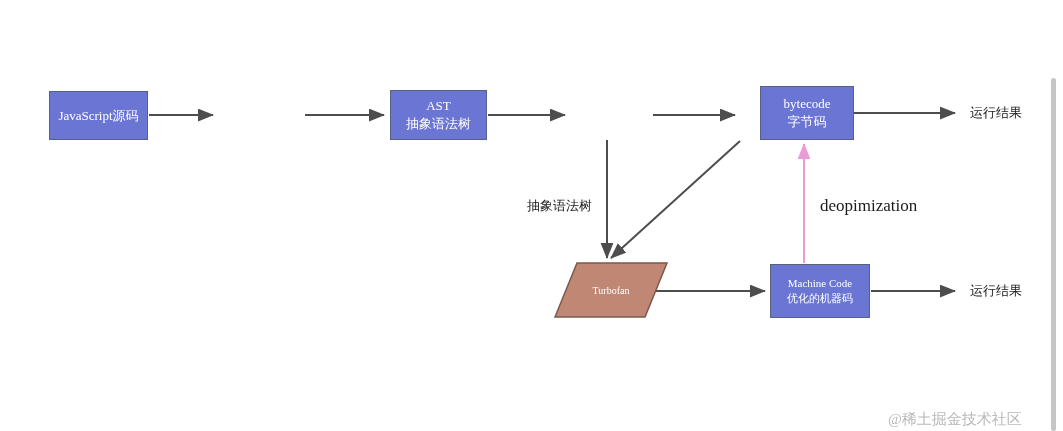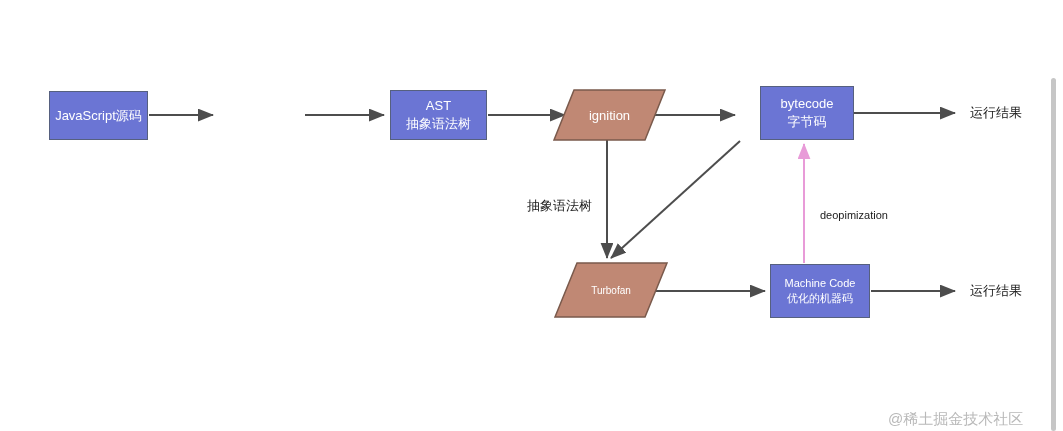--- a/index.html
+++ b/index.html
@@ -9,20 +9,21 @@
   }
   body {
     font-family: "Liberation Sans", "DejaVu Sans", sans-serif;
   }
   #canvas {
     position: relative;
     width: 1059px;
     height: 431px;
     background: #ffffff;
     overflow: hidden;
+    font-family: Liberation Serif, serif;
   }
   .node {
     position: absolute;
     box-sizing: border-box;
     display: flex;
     flex-direction: column;
     align-items: center;
     justify-content: center;
     color: #ffffff;
     line-height: 1.35;
@@ -133,28 +134,20 @@
   <div class="node rect" style="left:49px; top:91px; width:99px; height:49px; font-size:13px;">
     <span class="line1">JavaScript源码</span>
   </div>
 
 
   <div class="node rect" style="left:390px; top:90px; width:97px; height:50px; font-size:13px;">
     <span class="line1">AST</span>
     <span class="line2">抽象语法树</span>
   </div>
 
-  <div class="para-wrap" style="left:553px; top:89px; width:113px; height:52px;">
-    <svg width="113" height="52">
-      <polygon points="21,1 112,1 92,51 1,51" fill="#c08874" stroke="#7a5a4c" stroke-width="1.5"></polygon>
-    </svg>
-    <div class="para-label" style="font-size:13px;">
-      <span>ignition</span>
-    </div>
-  </div>
 
   <div class="node rect" style="left:760px; top:86px; width:94px; height:54px; font-size:13px;">
     <span class="line1">bytecode</span>
     <span class="line2">字节码</span>
   </div>
 
   <div class="para-wrap" style="left:554px; top:262px; width:114px; height:56px;">
     <svg width="114" height="56">
       <polygon points="23,1 113,1 91,55 1,55" fill="#c08874" stroke="#7a5a4c" stroke-width="1.5"></polygon>
     </svg>
@@ -163,21 +156,21 @@
     </div>
   </div>
 
   <div class="node rect" style="left:770px; top:264px; width:100px; height:54px; font-size:11px;">
     <span class="line1">Machine Code</span>
     <span class="line2">优化的机器码</span>
   </div>
 
   <div class="edge-label" style="left:527px; top:197px; font-size:13px;">抽象语法树</div>
 
-  <div class="edge-label" style="left:820px; top:209px; font-size:11px;">deopimization</div>
+  <div class="edge-label" style="left:820px; top:196px; font-size:17px;">deopimization</div>
 
   <div class="terminal-label" style="left:970px; top:104px; font-size:13px;">运行结果</div>
 
   <div class="terminal-label" style="left:970px; top:282px; font-size:13px;">运行结果</div>
 
   <div class="watermark" style="left:888px; top:392px; font-size:15px;">@稀土掘金技术社区</div>
 
   <div class="scrollbar-track" style="right:0px; top:0px; width:10px; height:431px;"></div>
   <div class="scrollbar-thumb" style="right:3px; top:78px; width:5px; height:353px;"></div>
 

